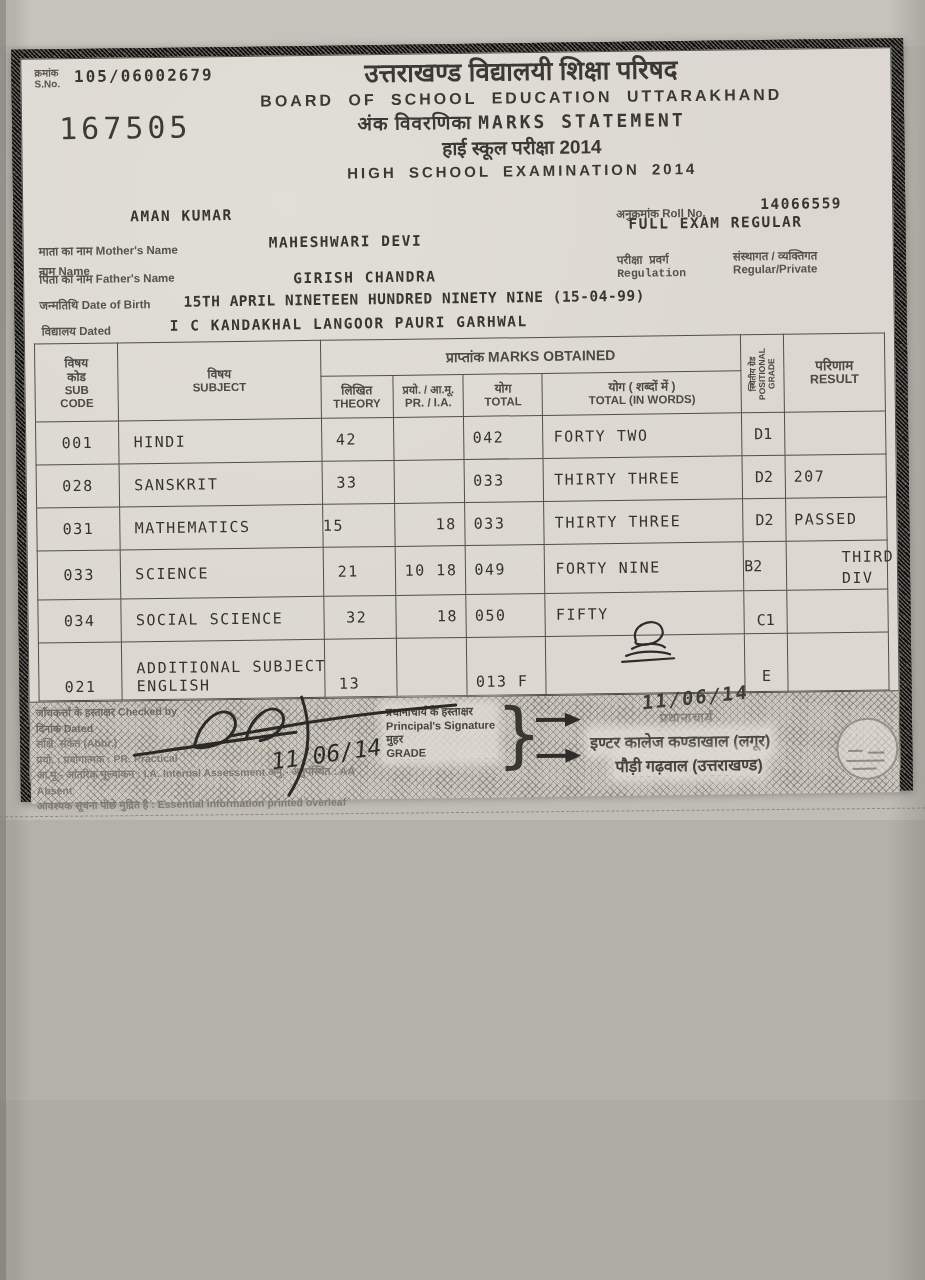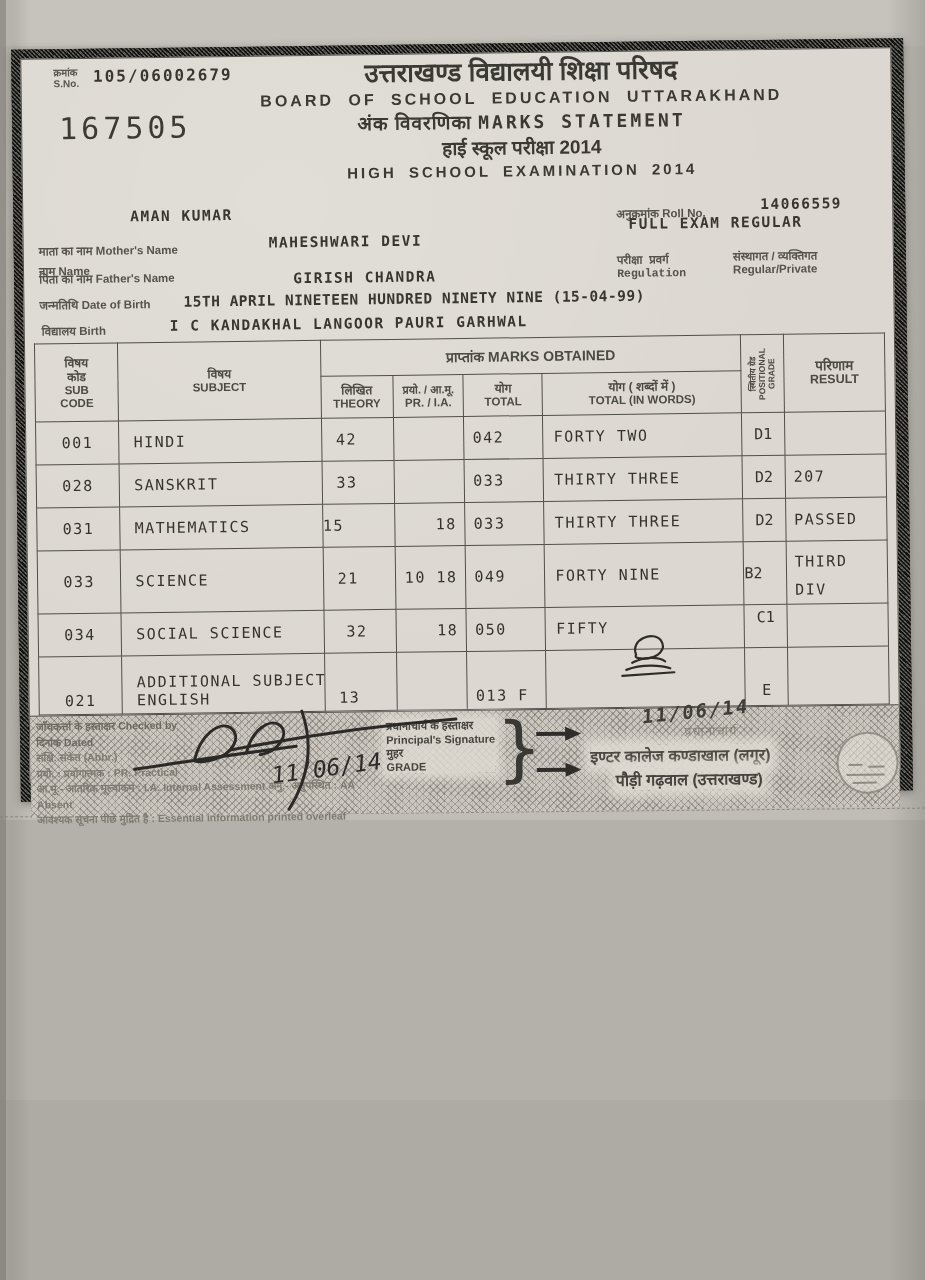--- a/index.html
+++ b/index.html
@@ -39,21 +39,21 @@
       radial-gradient(ellipse at 30% 20%, rgba(255,255,255,.14), rgba(0,0,0,0) 60%),
       #dcd8d1;
     border:1.6px solid #55524c;
     padding:0 9px;
   }
   .tw{font-family:"DejaVu Sans Mono",monospace;color:#38362f;}
   .lbl{font-weight:bold;color:#55534c;}
   
   .doc-header{position:relative;height:148px;}
   .serial-block{position:absolute;left:4px;top:8px;}
-  .serial-labels{float:left;font-size:10px;line-height:11px;color:#5a574f;font-weight:bold;margin-left:19px;}
+  .serial-labels{float:left;font-size:10px;line-height:11px;color:#5a574f;font-weight:bold;}
   .serial-value{float:left;margin-left:14px;font-size:16px;font-weight:bold;letter-spacing:2px;}
   .cert-number{position:absolute;left:28px;top:52px;font-size:30px;letter-spacing:4px;color:#3c3a34;}
   .titles{position:absolute;left:150px;right:20px;top:2px;text-align:center;color:#3b3933;}
   .t-hi{font-size:26px;font-weight:bold;line-height:32px;}
   .t-en{font-size:16px;font-weight:bold;letter-spacing:3px;word-spacing:7px;line-height:22px;}
   .t-marks{font-size:19px;font-weight:bold;line-height:26px;letter-spacing:1px;}
   .t-marks .en-part{font-family:"DejaVu Sans Mono",monospace;letter-spacing:3px;font-size:18px;}
   .t-exam-hi{font-size:19px;font-weight:bold;line-height:25px;}
   .t-exam-en{font-size:15px;font-weight:bold;letter-spacing:3px;word-spacing:5px;line-height:21px;}
   
@@ -73,21 +73,21 @@
   th .h-en{font-size:11.5px;line-height:13px;color:#4c4a44;font-weight:bold;}
   td.c-val{font-family:"DejaVu Sans Mono",monospace;color:#35332d;letter-spacing:1.5px;font-size:15px;}
   .vertical-head{
     writing-mode:vertical-rl;transform:rotate(180deg);
     font-size:8.5px;line-height:9.5px;font-weight:bold;color:#4c4a44;
     white-space:normal;margin:0 auto;height:66px;
   }
   .row-h{height:43px;}
   .row-last{height:58px;}
   td .subject-note{white-space:nowrap;}
-  .wrap-narrow{display:inline-block;max-width:64px;white-space:normal;line-height:28px;}
+  .wrap-narrow{display:inline-block;max-width:64px;white-space:normal;line-height:21px;margin-left:47px;}
   .scribble-wrap{position:relative;height:100%;}
   .scribble-svg{position:absolute;left:68px;bottom:-8px;}
   
   .doc-footer{
     position:relative;height:101px;margin:0 -9px;
     background-color:#cbc7bf;
     background-image:
       repeating-linear-gradient(45deg, rgba(72,70,64,.32) 0 1px, rgba(0,0,0,0) 1px 5px),
       repeating-linear-gradient(-45deg, rgba(72,70,64,.32) 0 1px, rgba(0,0,0,0) 1px 5px),
       repeating-linear-gradient(90deg, rgba(72,70,64,.10) 0 1px, rgba(0,0,0,0) 1px 7px);
@@ -107,22 +107,22 @@
     position:absolute;left:466px;top:-4px;font-size:72px;font-weight:normal;
     color:#3a3833;font-family:"DejaVu Sans",sans-serif;
   }
   .arrow-svg{position:absolute;}
   .hand-date-right{
     position:absolute;left:612px;top:-8px;
     font-family:"DejaVu Sans Mono",monospace;font-size:19px;color:#3f3d37;
     transform:rotate(-5deg) skewX(-8deg);letter-spacing:2px;font-weight:bold;
   }
   .stamp-faint{
-    position:absolute;left:630px;top:14px;font-size:13px;font-weight:normal;
-    color:rgba(104,100,90,.65);letter-spacing:1px;margin-left:24px;
+    position:absolute;left:630px;top:14px;font-size:13px;font-weight:bold;
+    color:rgba(104,100,90,.65);letter-spacing:1px;
   }
   .stamp-line1{position:absolute;left:560px;top:36px;font-size:16px;font-weight:bold;color:#4b4941;white-space:nowrap;}
   .stamp-line2{position:absolute;left:585px;top:60px;font-size:16px;font-weight:bold;color:#45433c;white-space:nowrap;}
   .round-seal{
     position:absolute;left:806px;top:26px;width:58px;height:58px;border-radius:50%;
     border:2.5px solid rgba(86,83,75,.5);
     background:rgba(226,222,214,.6);
   }
   .round-seal i{position:absolute;display:block;height:2px;background:rgba(86,83,75,.55);}
   .sig-svg{position:absolute;left:96px;top:-16px;z-index:4;}
@@ -193,21 +193,21 @@
       </div>
 
       <div class="lbl" style="left:6px;top:90px;">
         <span>जन्मतिथि</span>
         <span>Date of Birth</span>
       </div>
       <div class="val tw" style="left:150px;top:88px;letter-spacing:.5px;">15TH APRIL NINETEEN HUNDRED NINETY NINE (15-04-99)</div>
 
       <div class="lbl" style="left:8px;top:116px;">
         <span>विद्यालय</span>
-        <span>Birth</span>
+        <span>Dated</span>
       </div>
       <div class="val tw" style="left:136px;top:112px;">I C KANDAKHAL LANGOOR PAURI GARHWAL</div>
     </div>
 
     <table class="marks">
       <colgroup>
         <col style="width:9.8%">
           <col style="width:23.8%">
           <col style="width:8.5%">
           <col style="width:8.3%">
@@ -303,21 +303,21 @@
           <span class="wrap-narrow">THIRD DIV</span>
         </td>
       </tr>
       <tr class="row-h">
         <td class="c-val" style="text-align:center;">034</td>
         <td class="c-val" style="padding-left:14px;">SOCIAL SCIENCE</td>
         <td class="c-val" style="padding-left:22px;">32</td>
         <td class="c-val" style="text-align:right;padding-right:8px;">18</td>
         <td class="c-val" style="padding-left:8px;">050</td>
         <td class="c-val" style="padding-left:10px;">FIFTY</td>
-        <td class="c-val" style="text-align:center;letter-spacing:0;vertical-align:top;padding-top:3px;">C1</td>
+        <td class="c-val" style="text-align:center;letter-spacing:0;vertical-align:top;padding-top:20px;">C1</td>
         <td class="c-val" style="padding-left:8px;"></td>
       </tr>
       <tr class="row-last">
         <td class="c-val" style="text-align:center;vertical-align:bottom;padding-bottom:4px;">021</td>
         <td class="c-val" style="padding-left:14px;vertical-align:bottom;padding-bottom:4px;">
           <div class="subject-note">ADDITIONAL SUBJECT</div>
           <div>ENGLISH</div>
         </td>
         <td class="c-val" style="padding-left:14px;vertical-align:bottom;padding-bottom:4px;">13</td>
         <td class="c-val"></td>

